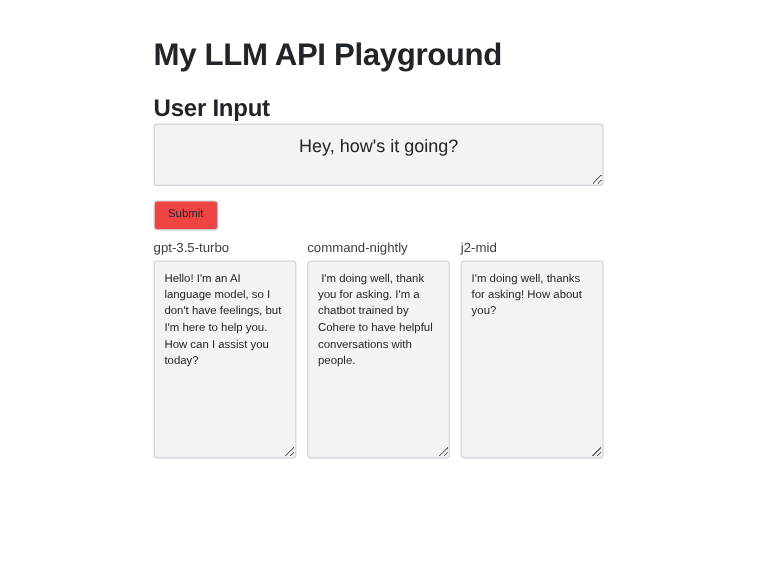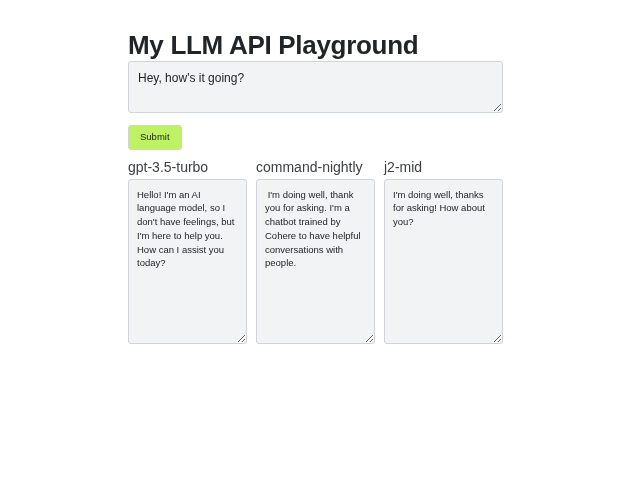--- a/index.html
+++ b/index.html
@@ -54,49 +54,50 @@
   }
   textarea.prompt {
     display: block;
     width: 375px;
     height: 52px;
     box-sizing: border-box;
     background: #f1f3f5;
     border: 1px solid #ced4da;
     border-radius: 3px;
     font-family: "Liberation Sans", sans-serif;
-    font-size: 12px;
+    font-size: 15px;
     color: #212529;
     padding: 8px 9px;
     resize: both;
     line-height: 1.45;
     outline: none;
+    text-align: center;
   }
   .submit-btn {
     margin-top: 12px;
-    background: #bef264;
+    background: #ef4444;
     border: 1px solid #ced4da;
     border-radius: 3px;
     font-family: "Liberation Sans", sans-serif;
     font-size: 9.5px;
     color: #212529;
     padding: 5px 11px;
     cursor: pointer;
     line-height: 1.3;
   }
   .outputs-row {
     display: flex;
     gap: 9px;
     margin-top: 9px;
   }
   .output-col {
     width: 119px;
   }
   .output-label {
-    font-size: 14px;
+    font-size: 11px;
     color: #3c4043;
     margin-bottom: 4px;
   }
   textarea.output {
     display: block;
     width: 119px;
     height: 165px;
     box-sizing: border-box;
     background: #f1f3f5;
     border: 1px solid #ced4da;
@@ -111,20 +112,21 @@
   }
 </style>
 </head>
 <body>
 
 <div class="page">
 
   <h1 class="title">My LLM API Playground</h1>
 
 
+  <h2 class="section">User Input</h2>
 
 
   <textarea class="prompt" placeholder="" style="">Hey, how's it going?</textarea>
 
   <button class="submit-btn">Submit</button>
 
 
   <div class="outputs-row">
 
     <div class="output-col">

